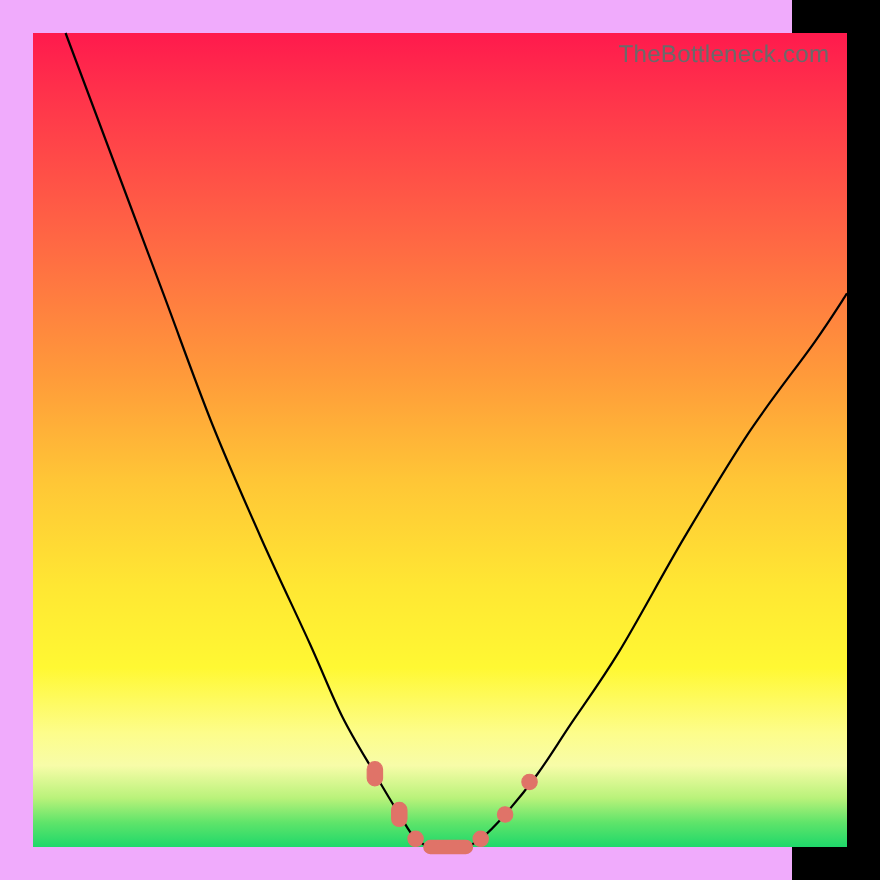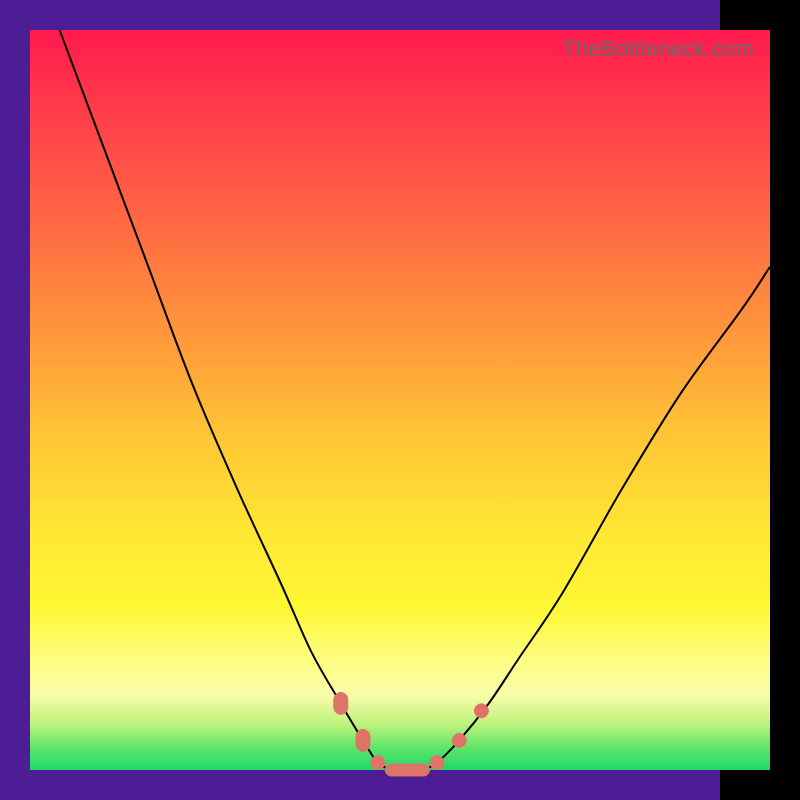--- a/index.html
+++ b/index.html
@@ -8,21 +8,21 @@
     width: 800px;
     height: 800px;
     overflow: hidden;
     background: #000;
     font-family: Arial, Helvetica, sans-serif;
   }
   .frame {
     position: relative;
     width: 720px;
     height: 800px;
-    background: #4c1d95;
+    background: #f0abfc;
   }
   .plot-area {
     position: absolute;
     left: 30px;
     top: 30px;
     width: 740px;
     height: 740px;
     
     background: linear-gradient(
       to bottom,

